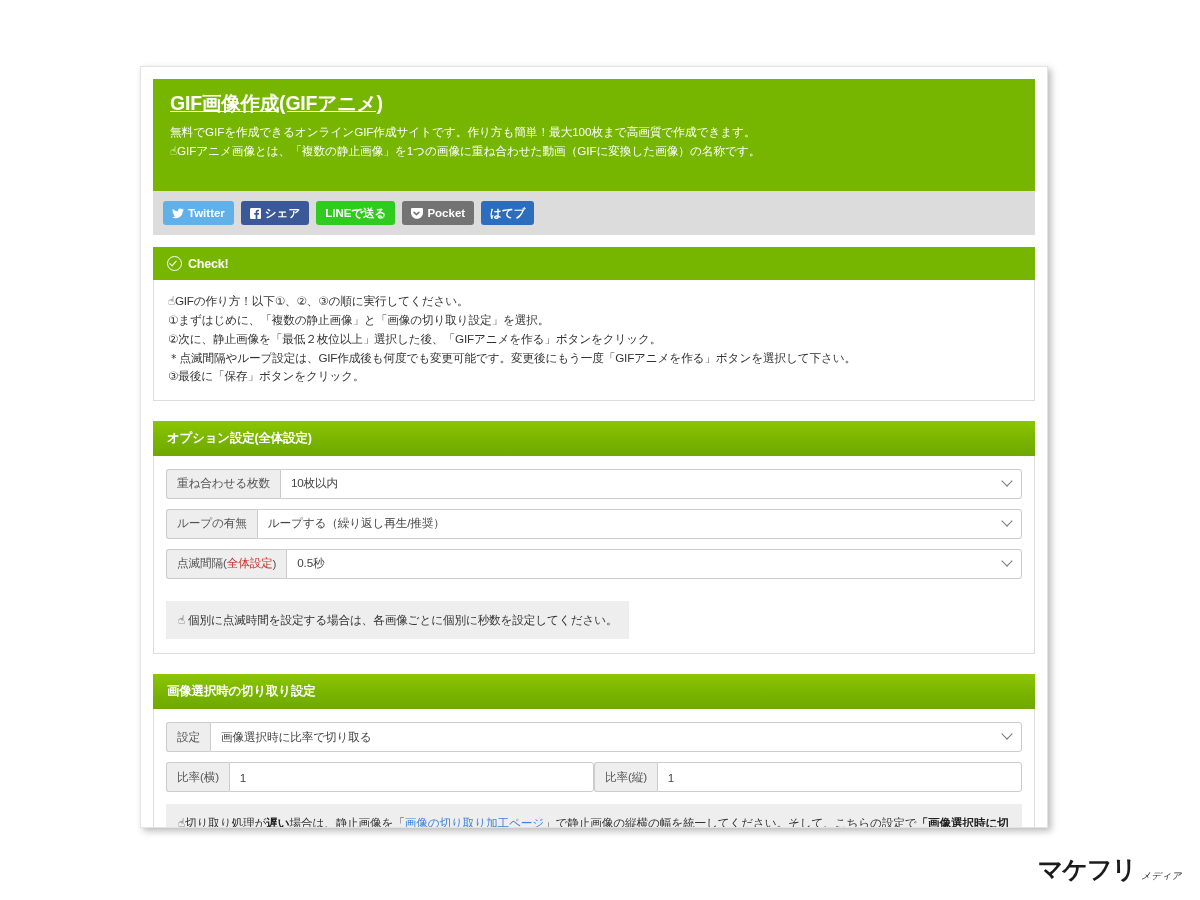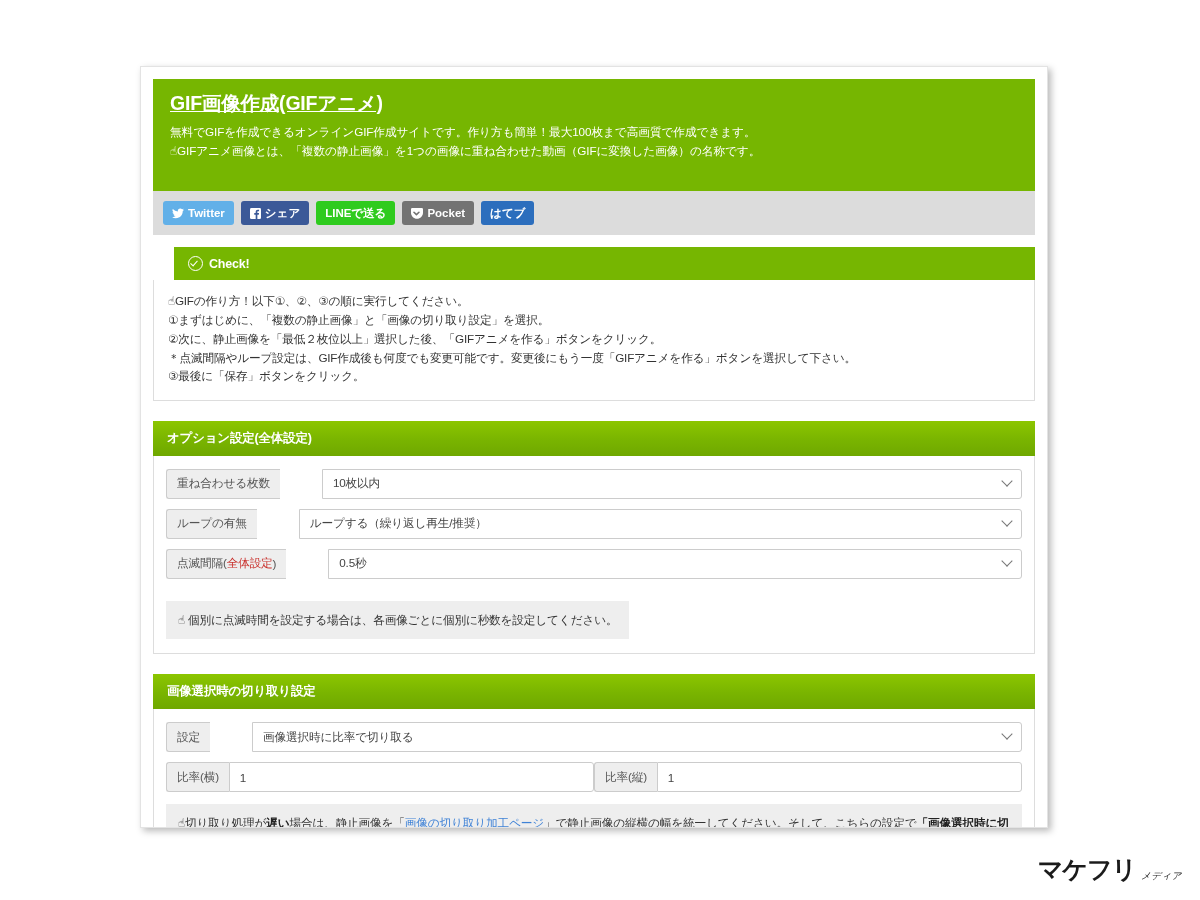--- a/index.html
+++ b/index.html
@@ -99,21 +99,21 @@
     color: #ffffff;
     font-weight: bold;
     font-size: 12.5px;
     padding: 9px 14px;
     box-sizing: border-box;
     letter-spacing: -0.2px;
     display: flex;
     align-items: center;
     gap: 6px;
   }
-  .sec-title.flat { background: #76b601; margin-left: 21px; }
+  .sec-title.flat { background: #76b601; }
 
   .sec-gap { height: 12px; background: #ffffff; }
   .sec-gap.lg { height: 20px; }
 
   
   .panel {
     border: 1px solid #dddddd;
     border-top: none;
     background: #ffffff;
     padding: 12px 14px 14px 14px;
@@ -134,21 +134,20 @@
     border-top: none;
     padding: 13px 12px 14px 12px;
     box-sizing: border-box;
     background: #ffffff;
   }
   .igroup {
     display: flex;
     align-items: stretch;
     margin-bottom: 10px;
     height: 30px;
-    gap: 42px;
   }
   .igroup:last-child { margin-bottom: 0; }
   .iaddon {
     background: #eeeeee;
     border: 1px solid #cccccc;
     border-right: none;
     border-radius: 3px 0 0 3px;
     padding: 0 10px;
     display: flex;
     align-items: center;

